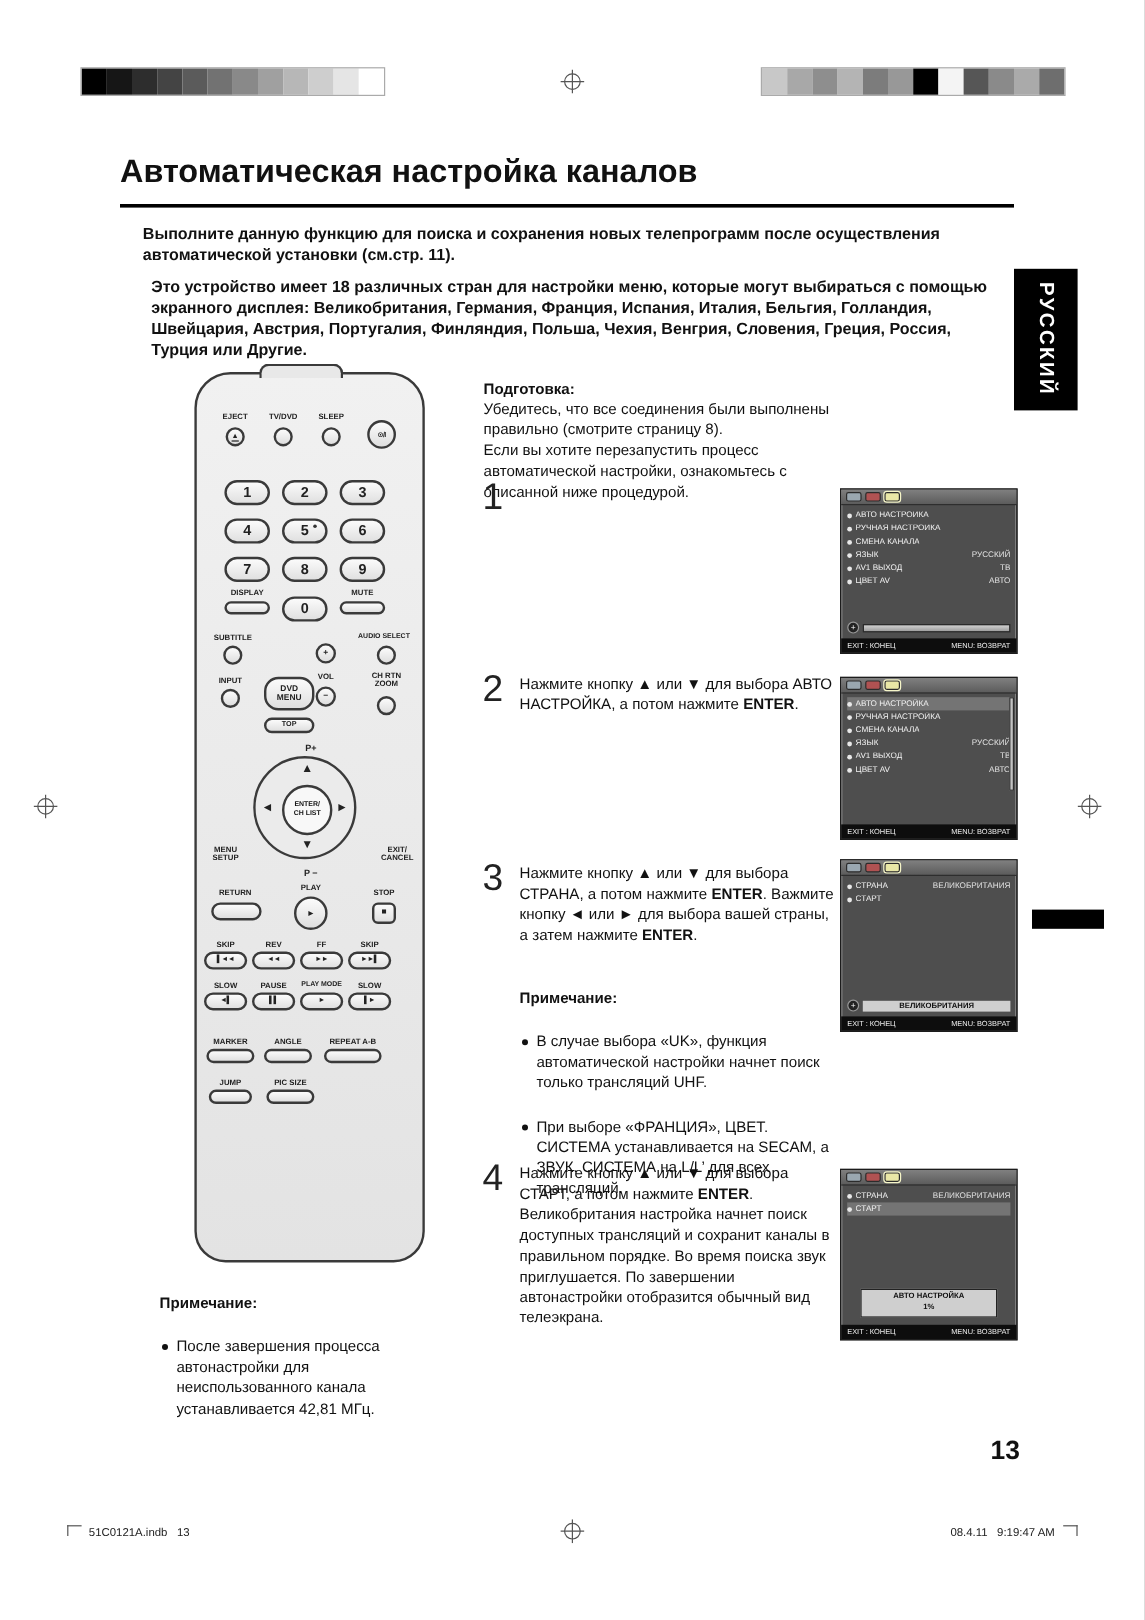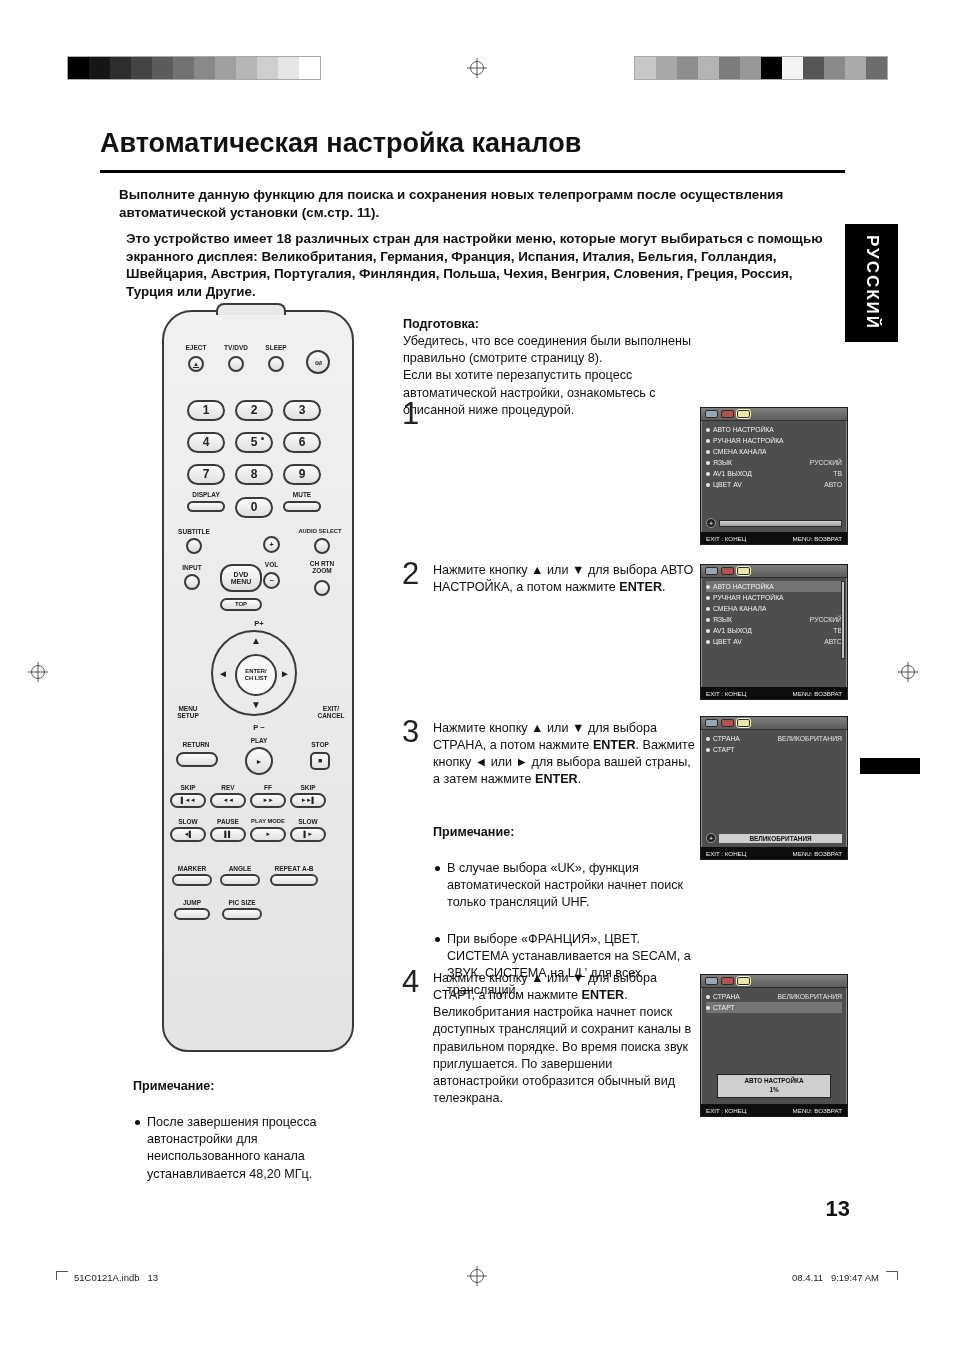--- a/index.html
+++ b/index.html
@@ -439,21 +439,21 @@
     <div class="scr-footer">
       <span>EXIT : КОНЕЦ</span>
       <span>MENU: ВОЗВРАТ</span>
     </div>
   </div>
 
   <div class="abs note" style="left:133px;top:1078px;width:232px;">
     <div class="h">Примечание:</div>
     <div class="bullet-row">
         <span class="dot"></span>
-        <span>После завершения процесса автонастройки для неиспользованного канала устанавливается 48,20 МГц.</span>
+        <span>После завершения процесса автонастройки для неиспользованного канала устанавливается 42,81 МГц.</span>
       </div>
   </div>
 
   <div class="abs reg" style="left:28px;top:662px;">
     <svg width="20" height="20">
         <circle cx="10" cy="10" r="6.5" fill="none" stroke="#555"></circle>
         <line x1="0" y1="10" x2="20" y2="10" stroke="#555"></line>
         <line x1="10" y1="0" x2="10" y2="20" stroke="#555"></line>
       </svg>
   </div>

